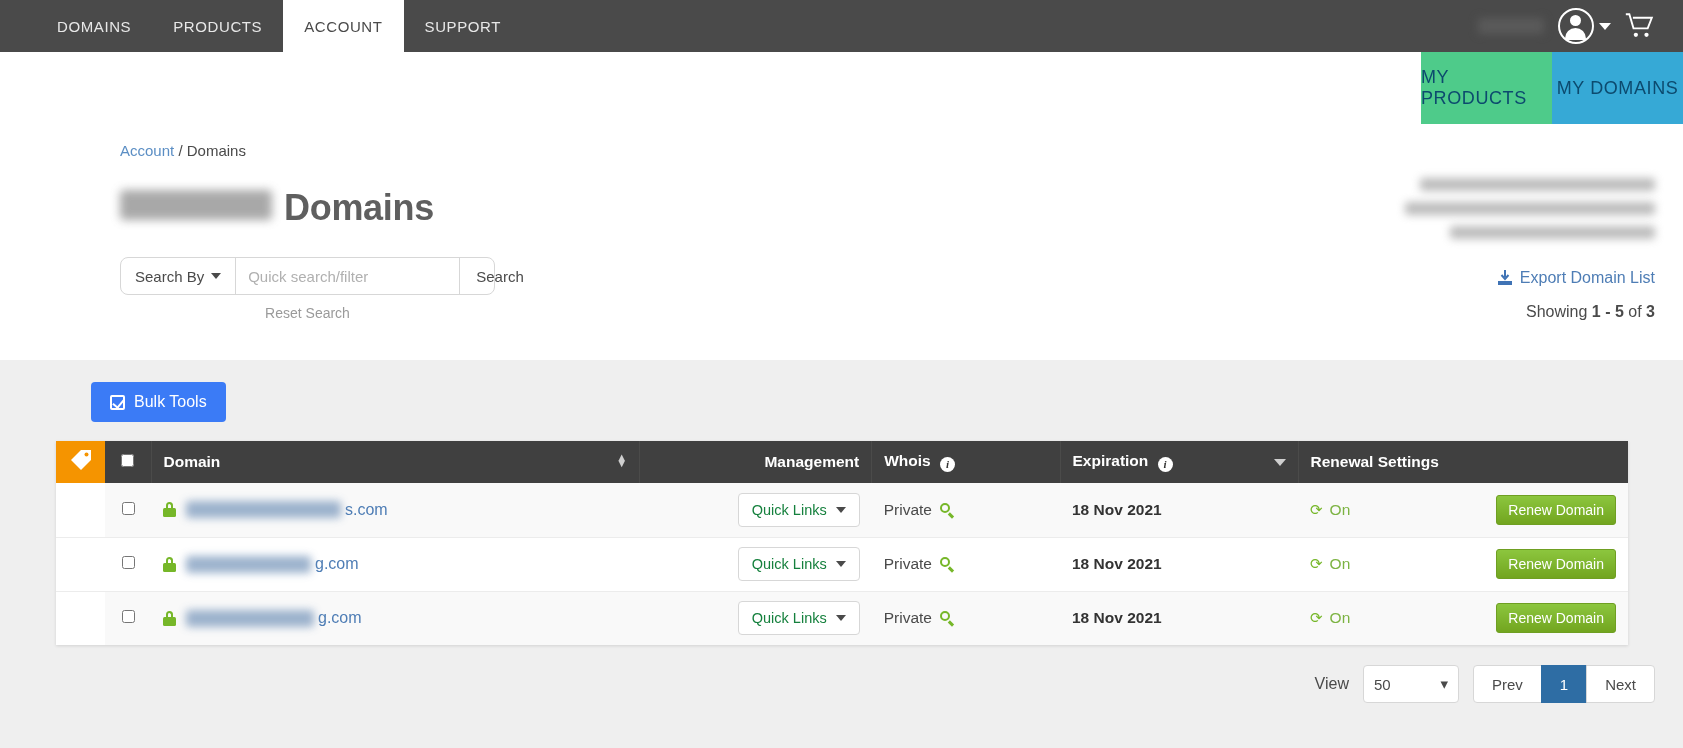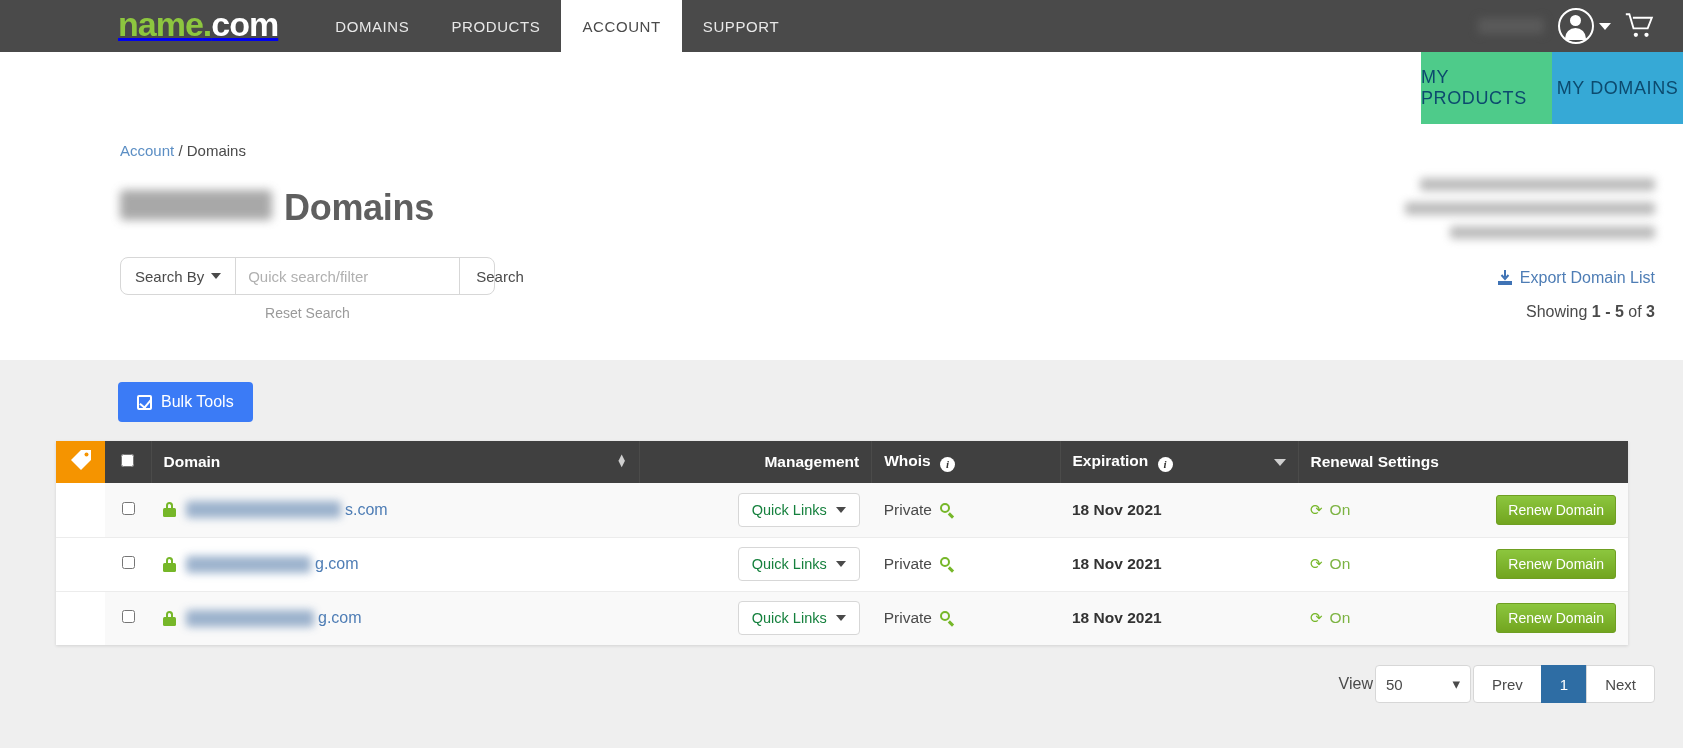--- a/index.html
+++ b/index.html
@@ -181,21 +181,21 @@
   }
   .showing { margin-top: 16px; font-size: 16px; color: #4a4a4a; }
   .showing b { font-weight: bold; }
 
   
   .panel {
     position: absolute; top: 360px; left: 0;
     width: 1683px; height: 388px;
     background: #efefef;
   }
-  .bulkwrap { padding: 22px 0 0 118px; }
+  .bulkwrap { padding: 22px 0 0 91px; }
   .bulkbtn {
     display: inline-flex; align-items: center; gap: 9px;
     background: #3b7bf6; color: #fff;
     font-size: 16px;
     padding: 11px 19px; border-radius: 4px;
     border: none; cursor: pointer;
     font-family: "Liberation Sans", sans-serif;
   }
   .chkicon {
     width: 15px; height: 15px; border: 2px solid #fff; border-radius: 2px;
@@ -317,21 +317,21 @@
     color: #fff; font-size: 14px;
     padding: 6px 11px; border-radius: 3px;
     cursor: pointer; white-space: nowrap;
     font-family: "Liberation Sans", sans-serif;
   }
   td.renewalcell { width: 330px; }
 
   
   .pagerow {
     display: flex; align-items: center; justify-content: flex-end;
-    gap: 2px; margin: 20px 28px 0 0;
+    gap: 14px; margin: 20px 28px 0 0;
   }
   .viewlabel { font-size: 16px; color: #4a4a4a; }
   .viewsel {
     display: flex; align-items: center; justify-content: space-between;
     width: 96px; height: 38px;
     border: 1px solid #d7d7d7; border-radius: 4px;
     background: #fff; padding: 0 10px;
     font-size: 15px; color: #4a4a4a;
   }
   .pager { display: flex; }
@@ -345,25 +345,20 @@
     font-family: "Liberation Sans", sans-serif;
   }
   .pager > *:first-child { border-radius: 4px 0 0 4px; margin-left: 0; }
   .pager > *:last-child { border-radius: 0 4px 4px 0; }
   .pager .cur { background: #2e6da4; border-color: #2e6da4; color: #fff; min-width: 44px; }
 </style>
 </head>
 <body>
 
 <div class="topbar">
-  <a class="logo" href="#">
-    <span class="name">name</span>
-      <span class="dot">.</span>
-      <span class="com">com</span>
-  </a>
   <nav class="topnav">
     <a href="#">DOMAINS</a>
     <a href="#">PRODUCTS</a>
     <a href="#" class="active">ACCOUNT</a>
     <a href="#">SUPPORT</a>
   </nav>
   <div class="topright">
     <div class="blurpill"></div>
     <div class="avatar-wrap">
       <div class="avwrapinner">

